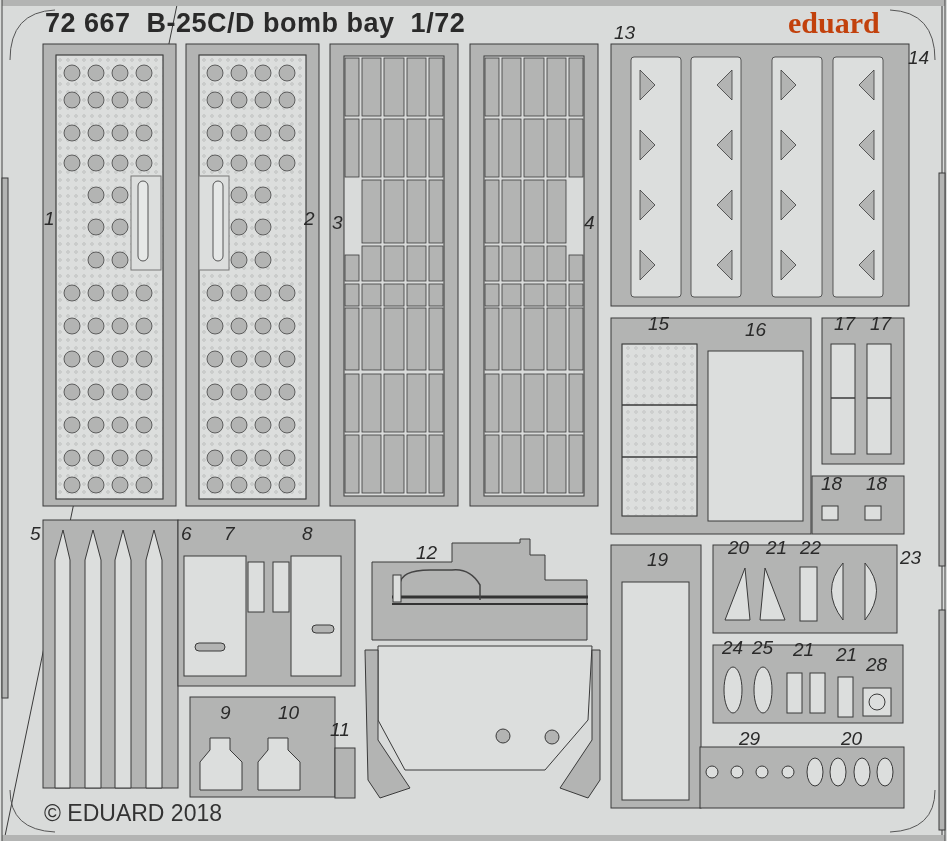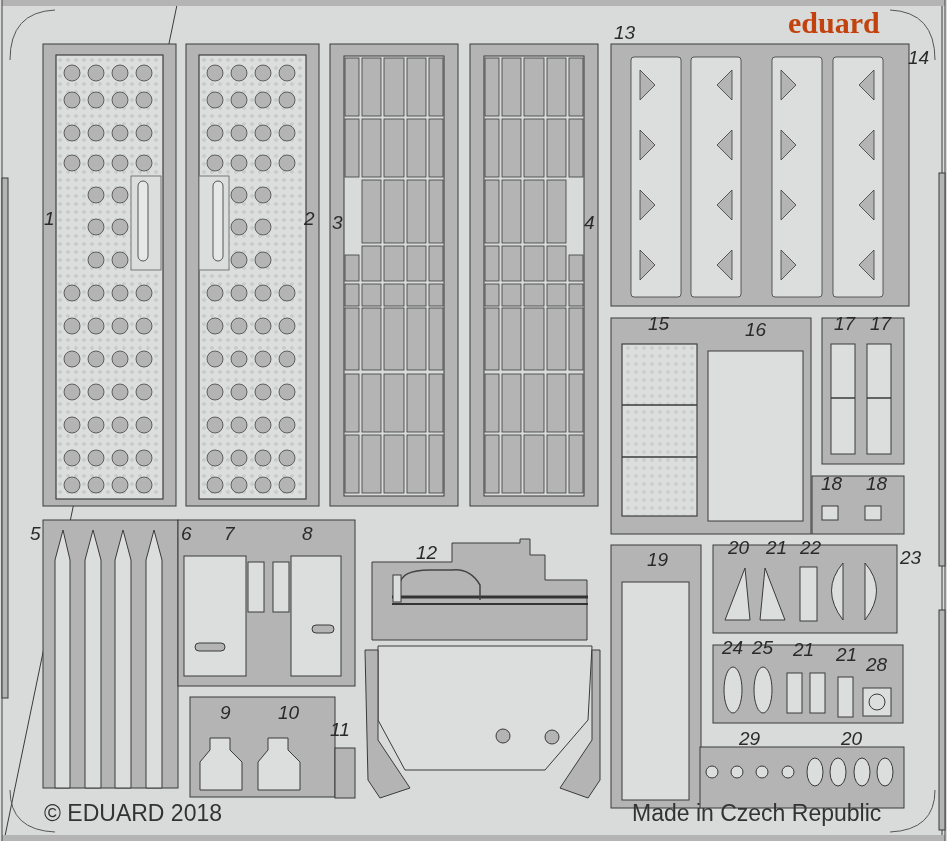--- a/index.html
+++ b/index.html
@@ -370,23 +370,23 @@
       <circle cx="503" cy="736" r="7" fill="#b3b4b3"></circle>
       <circle cx="552" cy="737" r="7" fill="#b3b4b3"></circle>
       <path d="M392 597 H588" stroke="#333" stroke-width="3" fill="none"></path>
       <path d="M392 604 H588" stroke="#333" stroke-width="2" fill="none"></path>
       <path d="M400 585 Q400 570 430 570 L452 570 Q470 568 480 585 L480 600" fill="none" stroke="#444" stroke-width="1.5"></path>
       <rect x="393" y="575" width="8" height="27" fill="#dcdedd"></rect>
     </g>
   </g>
 </svg>
 
+  <div class="title">72 667  B-25C/D bomb bay  1/72</div>
   <div class="brand">eduard</div>
   <div class="copy">© EDUARD 2018</div>
-  <div class="made">Made in Czech Republic</div>
 
   <div class="num" style="left:44px;top:209px">1</div>
   <div class="num" style="left:304px;top:209px">2</div>
   <div class="num" style="left:332px;top:213px">3</div>
   <div class="num" style="left:584px;top:213px">4</div>
   <div class="num" style="left:30px;top:524px">5</div>
   <div class="num" style="left:181px;top:524px">6</div>
   <div class="num" style="left:224px;top:524px">7</div>
   <div class="num" style="left:302px;top:524px">8</div>
   <div class="num" style="left:220px;top:703px">9</div>

